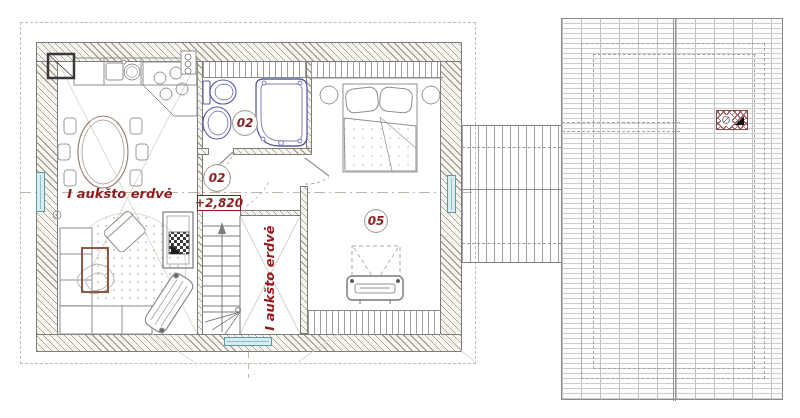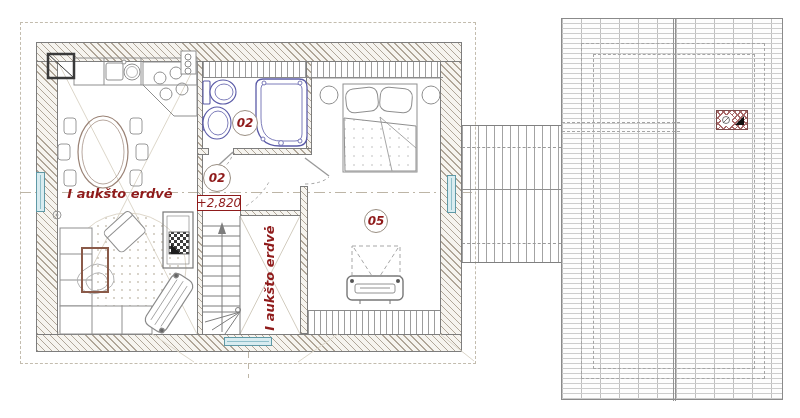--- a/index.html
+++ b/index.html
@@ -39,21 +39,21 @@
         background-image:repeating-linear-gradient(90deg,#a3a3a3 0 1px,transparent 1px 8px);}
   .deck-dash{border-top:1px dashed #9a9a9a;}
   .deck-line{border-top:1px solid #8f8f8f;}
   
   .red-label{color:#8f1b1b;font-weight:bold;font-style:italic;font-size:13px;
              text-align:center;white-space:nowrap;line-height:16px;}
   .tag-circle{border:1.5px solid #9a8f83;border-radius:50%;background:#fff;
               color:#8f1b1b;font-weight:bold;font-style:italic;font-size:12px;
               display:flex;align-items:center;justify-content:center;}
   .elev-box{border:1.5px solid #8f1b1b;background:#fff;color:#8f1b1b;
-            font-weight:normal;font-style:italic;font-size:12px;
+            font-weight:bold;font-style:italic;font-size:12px;
             display:flex;align-items:center;justify-content:center;}
   svg{position:absolute;left:0;top:0;}
 </style>
 </head>
 <body>
 
 <div id="canvas">
 
   <div class="abs dashed-outline" style="left:20px;top:22px;width:456px;height:342px;"></div>
 

